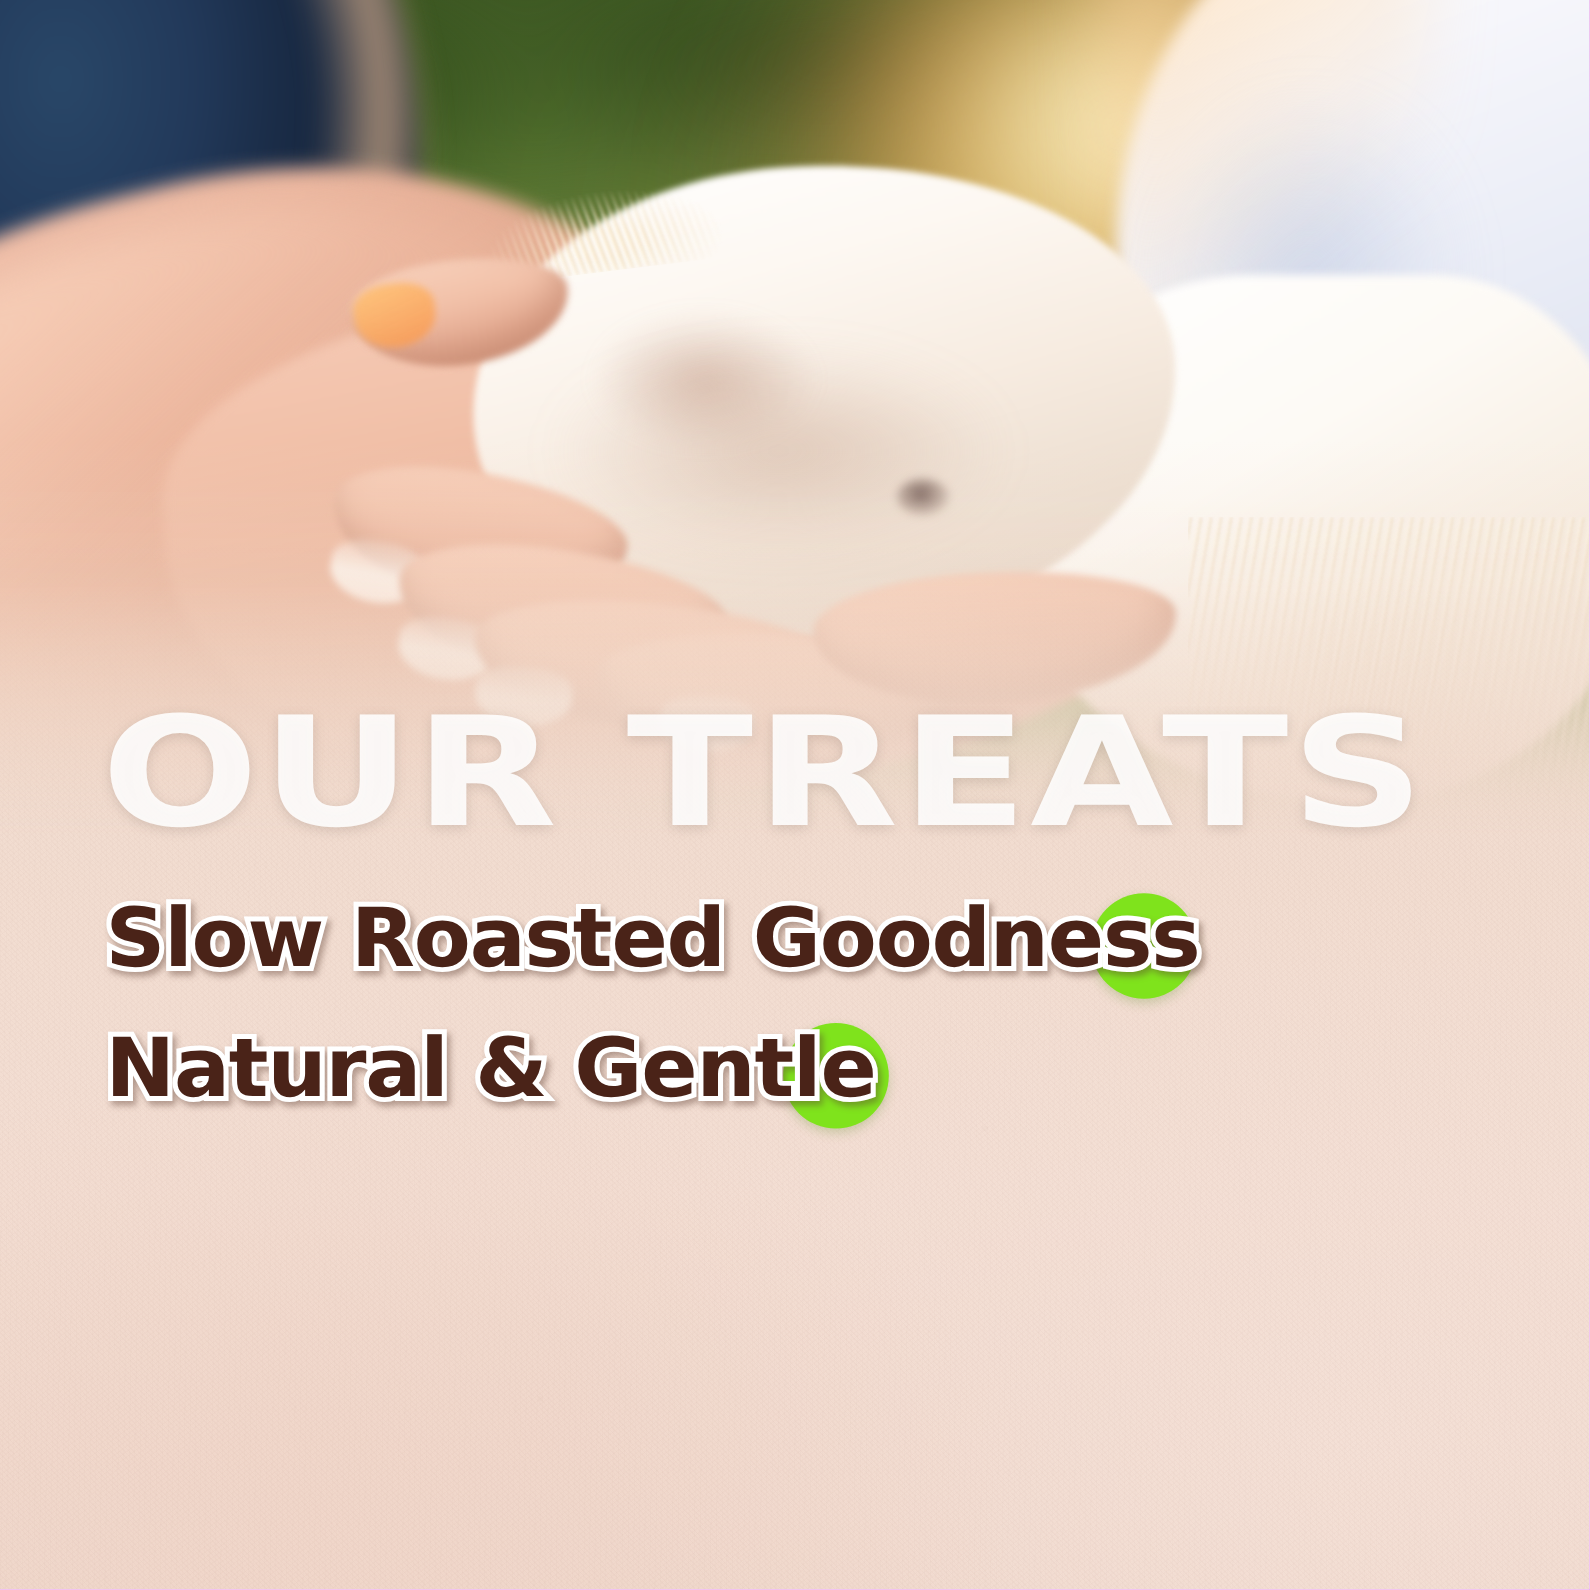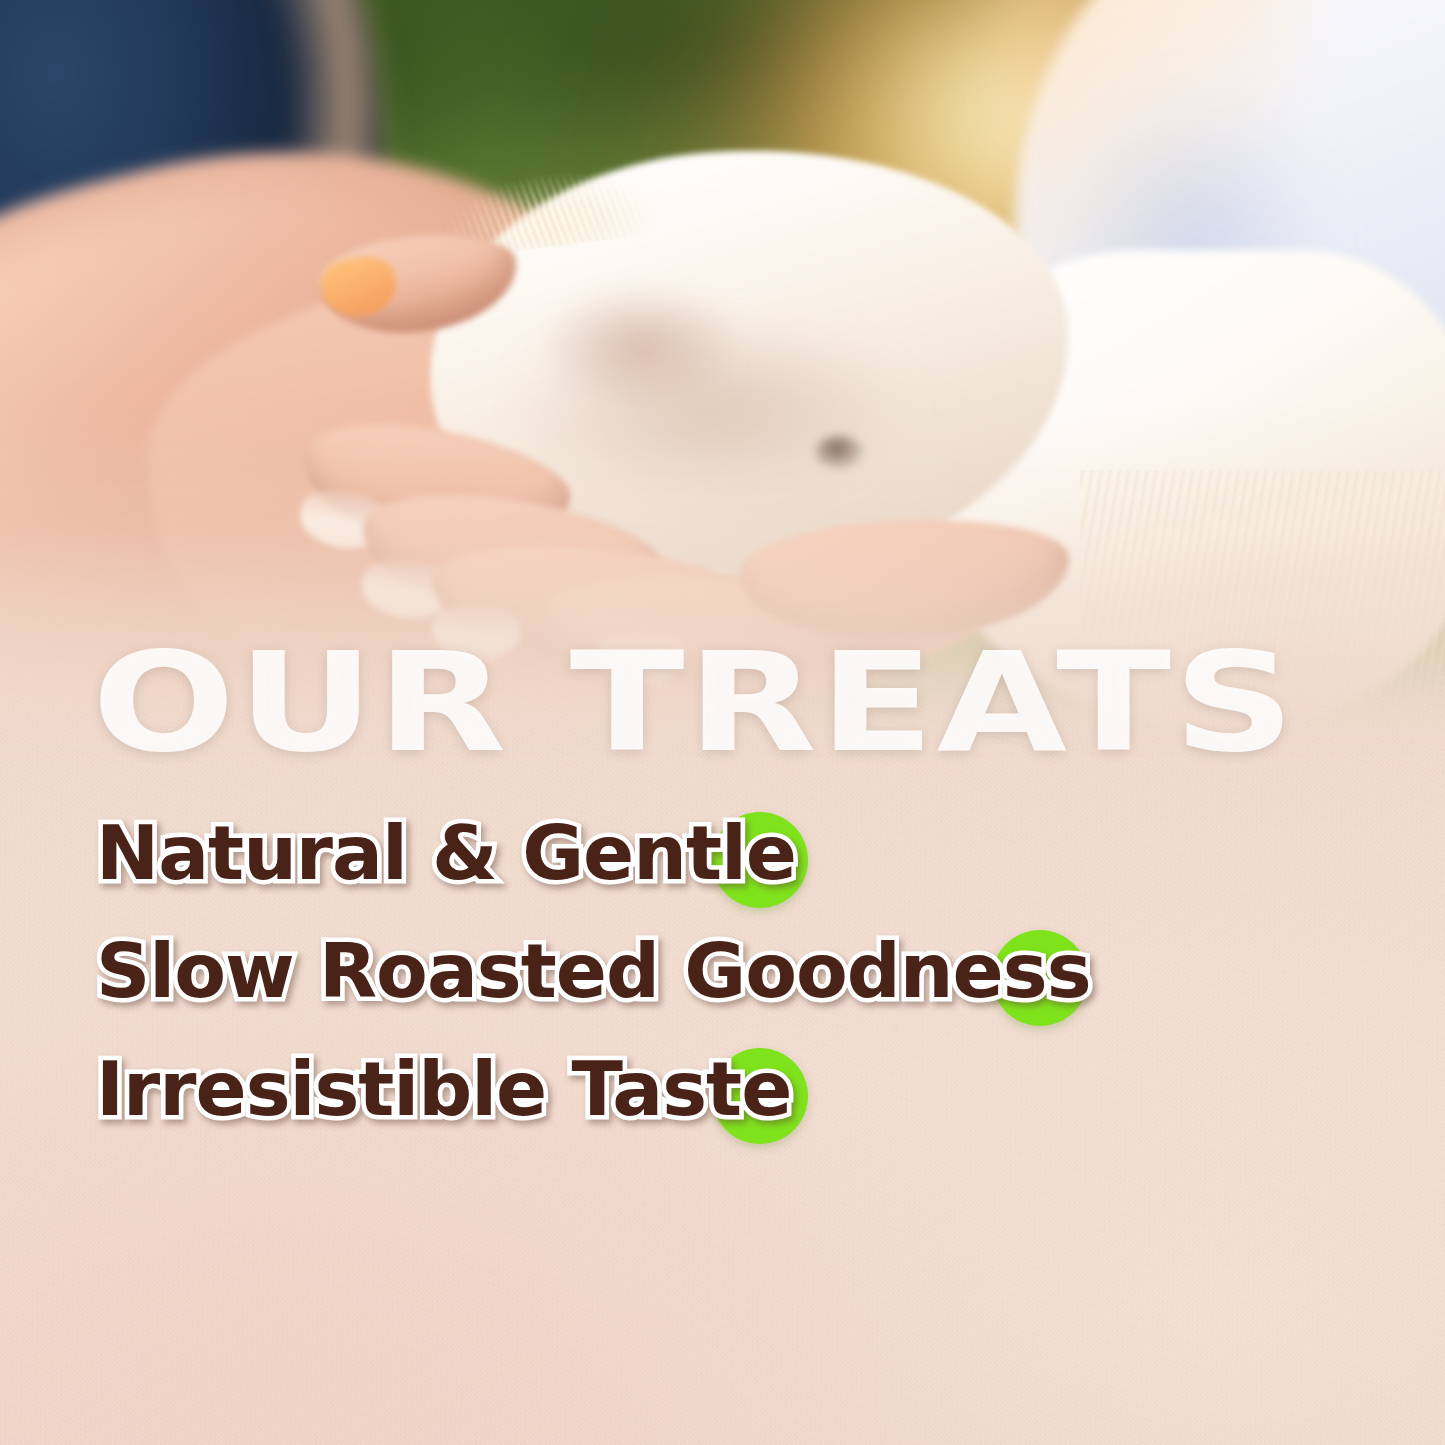--- a/index.html
+++ b/index.html
@@ -414,31 +414,27 @@
     <div class="grass-tufts-2"></div>
 
     <div class="photo-haze"></div>
   </div>
 
   <h1 class="headline">OUR  TREATS</h1>
 
   <ul class="features">
 
     <li class="feature">
+      <span class="dot" style="left:992px;"></span>
+      <span class="feature-label">Slow Roasted Goodness</span>
+    </li>
+
+    <li class="feature">
       <span class="dot" style="left:712px;"></span>
       <span class="feature-label">Natural &amp; Gentle</span>
     </li>
 
-    <li class="feature">
-      <span class="dot" style="left:992px;"></span>
-      <span class="feature-label">Slow Roasted Goodness</span>
-    </li>
-
-    <li class="feature">
-      <span class="dot" style="left:712px;"></span>
-      <span class="feature-label">Irresistible Taste</span>
-    </li>
 
 
 
   </ul>
 
 </div>
 
 </body></html>

